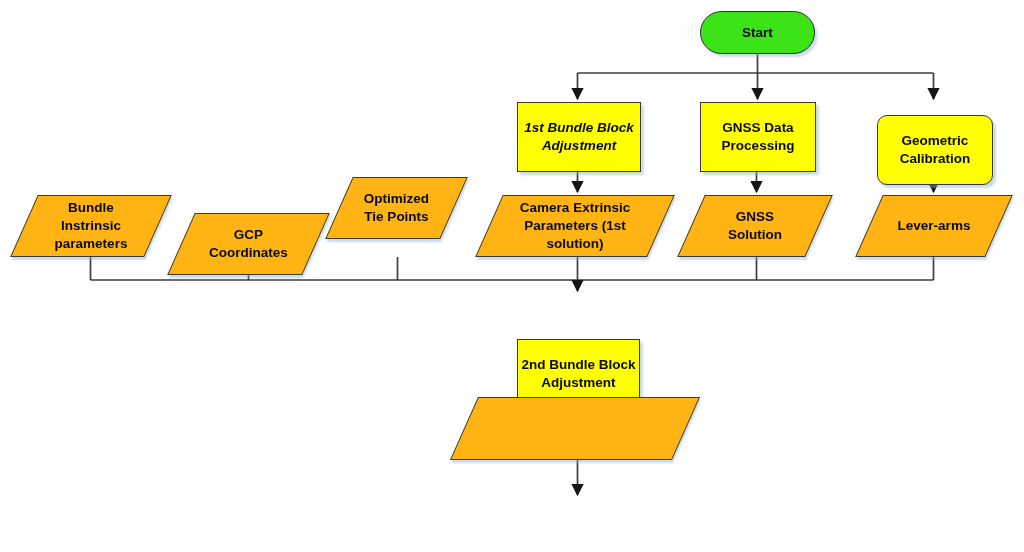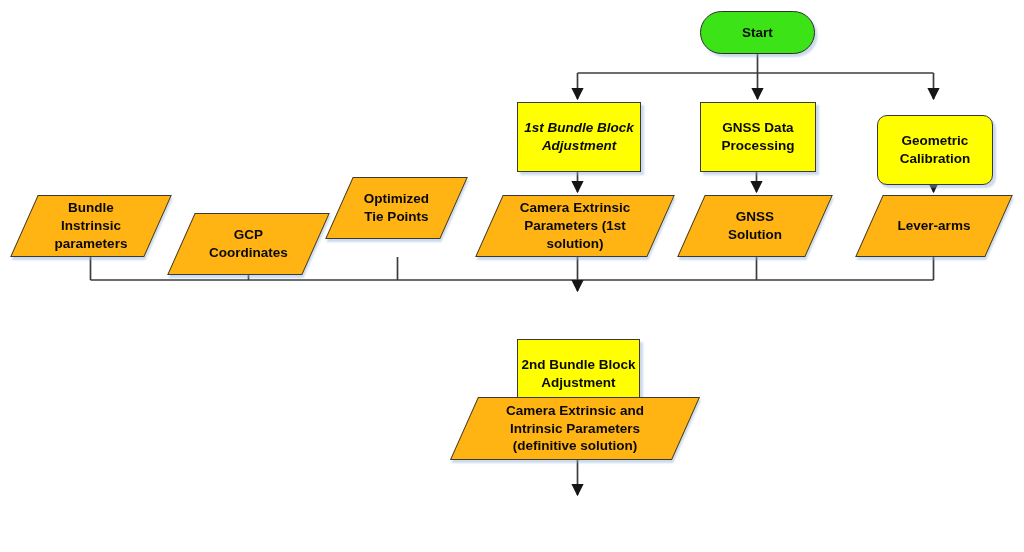--- a/index.html
+++ b/index.html
@@ -153,18 +153,15 @@
     <span class="shape"></span>
     <span class="lbl">GNSS
 Solution</span>
   </div>
   <div id="n-lever" class="node data-par">
     <span class="shape"></span>
     <span class="lbl">Lever-arms</span>
   </div>
   <div id="n-camdef" class="node data-par">
     <span class="shape"></span>
-    <span class="lbl">Camera Extrinsic and
-Intrinsic Parameters
-(definitive solution)</span>
   </div>
 
 </div>
 
 </body></html>

